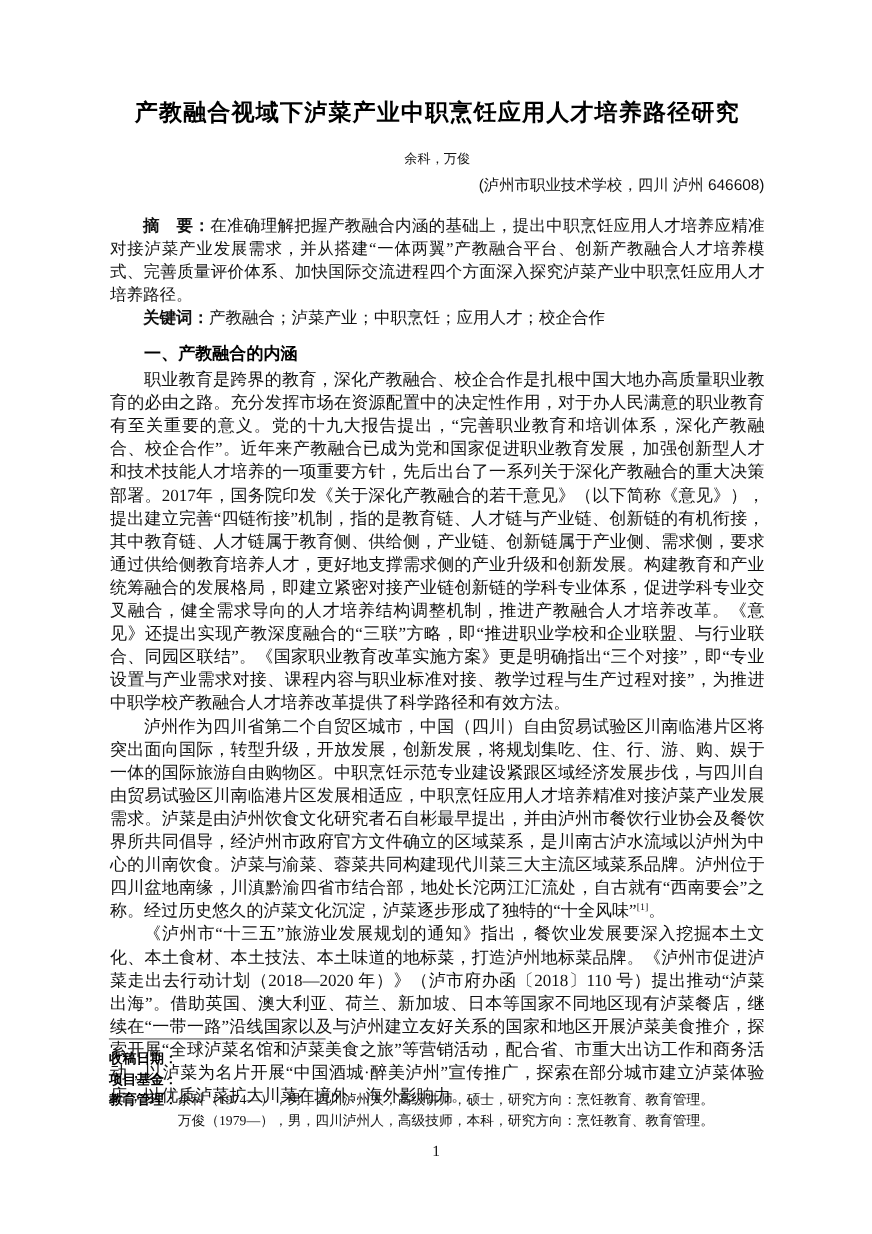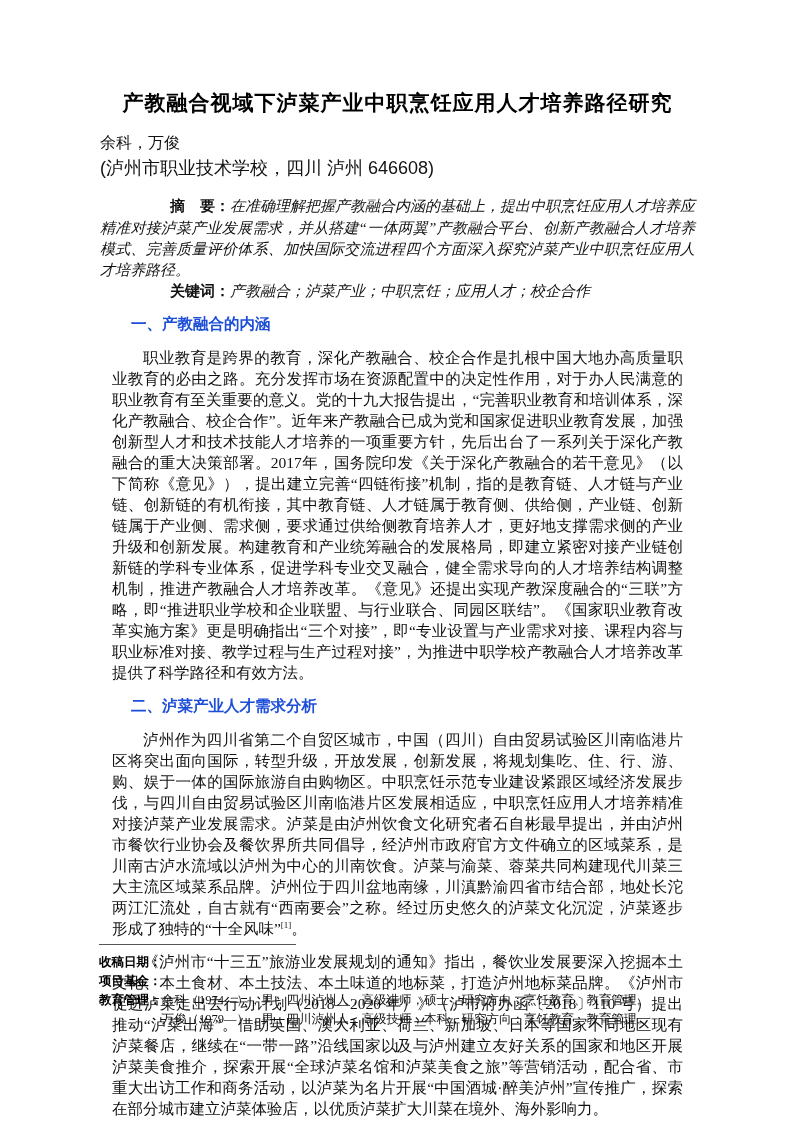--- a/index.html
+++ b/index.html
@@ -18,50 +18,50 @@
     margin:0 0 14px 0;
     font-family:"Liberation Sans","DejaVu Sans",sans-serif;
     font-weight:bold;
     font-size:21px;
     line-height:30px;
     text-align:center;
     color:#000;
     letter-spacing:1px;
   }
   .authors{
-    font-family:Liberation Mono, monospace;
-    font-size:16px;line-height:24px;text-align:left;
+    font-family:Liberation Sans, sans-serif;
+    font-size:12px;line-height:24px;text-align:center;
   }
   .affiliation{
     font-family:"Liberation Sans","DejaVu Sans",sans-serif;
-    font-size:18px;line-height:24px;text-align:left;
+    font-size:14px;line-height:24px;text-align:right;
     margin-bottom:16px;
   }
   .abstract,.keywords{
     margin:0;
     font-size:15px;line-height:21px;
     text-align:justify;
     text-indent:2em;
   }
-  .kai{font-style:italic;}
+  .kai{}
   .inline-label{
-    font-family:Liberation Mono, monospace;
-    font-weight:bold;font-style:normal;margin-left:40px;
+    font-family:Liberation Serif, serif;
+    font-weight:bold;font-style:normal;
   }
   .keywords{margin-bottom:10px;}
   .sec-heading{
     font-family:"Liberation Sans","DejaVu Sans",sans-serif;
     font-weight:bold;
     font-size:15.5px;line-height:22px;
     text-indent:2em;
     margin:6px 0 2px 0;
-    color:#1d4ed8;
+    color:#000000;
   }
   .body-par{
-    margin:12px;
+    margin:0;
     font-size:15.5px;line-height:21px;
     text-align:justify;
     text-indent:2em;
   }
   .body-par sup{font-size:9px;line-height:0;}
   .footnote-area{
     position:absolute;
     left:86px;right:98px;top:944px;
     padding-left:13px;
     font-size:12.5px;line-height:19px;
@@ -98,21 +98,20 @@
 
   <div class="affiliation">(泸州市职业技术学校，四川 泸州 646608)</div>
 
   <p class="abstract"><span class="inline-label">摘　要：</span><span class="kai">在准确理解把握产教融合内涵的基础上，提出中职烹饪应用人才培养应精准对接泸菜产业发展需求，并从搭建“一体两翼”产教融合平台、创新产教融合人才培养模式、完善质量评价体系、加快国际交流进程四个方面深入探究泸菜产业中职烹饪应用人才培养路径。</span></p>
 
   <p class="keywords"><span class="inline-label">关键词：</span><span class="kai">产教融合；泸菜产业；中职烹饪；应用人才；校企合作</span></p>
 
   <div id="sections">
       <div class="sec-heading">一、产教融合的内涵</div>
       <p class="body-par"><span>职业教育是跨界的教育，深化产教融合、校企合作是扎根中国大地办高质量职业教育的必由之路。充分发挥市场在资源配置中的决定性作用，对于办人民满意的职业教育有至关重要的意义。党的十九大报告提出，“完善职业教育和培训体系，深化产教融合、校企合作”。近年来产教融合已成为党和国家促进职业教育发展，加强创新型人才和技术技能人才培养的一项重要方针，先后出台了一系列关于深化产教融合的重大决策部署。2017年，国务院印发《关于深化产教融合的若干意见》（以下简称《意见》），提出建立完善“四链衔接”机制，指的是教育链、人才链与产业链、创新链的有机衔接，其中教育链、人才链属于教育侧、供给侧，产业链、创新链属于产业侧、需求侧，要求通过供给侧教育培养人才，更好地支撑需求侧的产业升级和创新发展。构建教育和产业统筹融合的发展格局，即建立紧密对接产业链创新链的学科专业体系，促进学科专业交叉融合，健全需求导向的人才培养结构调整机制，推进产教融合人才培养改革。《意见》还提出实现产教深度融合的“三联”方略，即“推进职业学校和企业联盟、与行业联合、同园区联结”。《国家职业教育改革实施方案》更是明确指出“三个对接”，即“专业设置与产业需求对接、课程内容与职业标准对接、教学过程与生产过程对接”，为推进中职学校产教融合人才培养改革提供了科学路径和有效方法。</span></p>
-      <div class="sec-heading">二、泸菜产业人才需求分析</div>
       <p class="body-par"><span>泸州作为四川省第二个自贸区城市，中国（四川）自由贸易试验区川南临港片区将突出面向国际，转型升级，开放发展，创新发展，将规划集吃、住、行、游、购、娱于一体的国际旅游自由购物区。中职烹饪示范专业建设紧跟区域经济发展步伐，与四川自由贸易试验区川南临港片区发展相适应，中职烹饪应用人才培养精准对接泸菜产业发展需求。泸菜是由泸州饮食文化研究者石自彬最早提出，并由泸州市餐饮行业协会及餐饮界所共同倡导，经泸州市政府官方文件确立的区域菜系，是川南古泸水流域以泸州为中心的川南饮食。泸菜与渝菜、蓉菜共同构建现代川菜三大主流区域菜系品牌。泸州位于四川盆地南缘，川滇黔渝四省市结合部，地处长沱两江汇流处，自古就有“西南要会”之称。经过历史悠久的泸菜文化沉淀，泸菜逐步形成了独特的“十全风味”</span><sup>[1]</sup><span>。</span></p>
       <p class="body-par"><span>《泸州市“十三五”旅游业发展规划的通知》指出，餐饮业发展要深入挖掘本土文化、本土食材、本土技法、本土味道的地标菜，打造泸州地标菜品牌。《泸州市促进泸菜走出去行动计划（2018—2020 年）》（泸市府办函〔2018〕110 号）提出推动“泸菜出海”。借助英国、澳大利亚、荷兰、新加坡、日本等国家不同地区现有泸菜餐店，继续在“一带一路”沿线国家以及与泸州建立友好关系的国家和地区开展泸菜美食推介，探索开展“全球泸菜名馆和泸菜美食之旅”等营销活动，配合省、市重大出访工作和商务活动，以泸菜为名片开展“中国酒城·醉美泸州”宣传推广，探索在部分城市建立泸菜体验店，以优质泸菜扩大川菜在境外、海外影响力。</span></p>
     </div>
 
   <div class="footnote-area">
     <div class="fn-rule"></div>
     <div class="fn-row">
       <span class="fn-label">收稿日期：</span>
     </div>
     <div class="fn-row">

